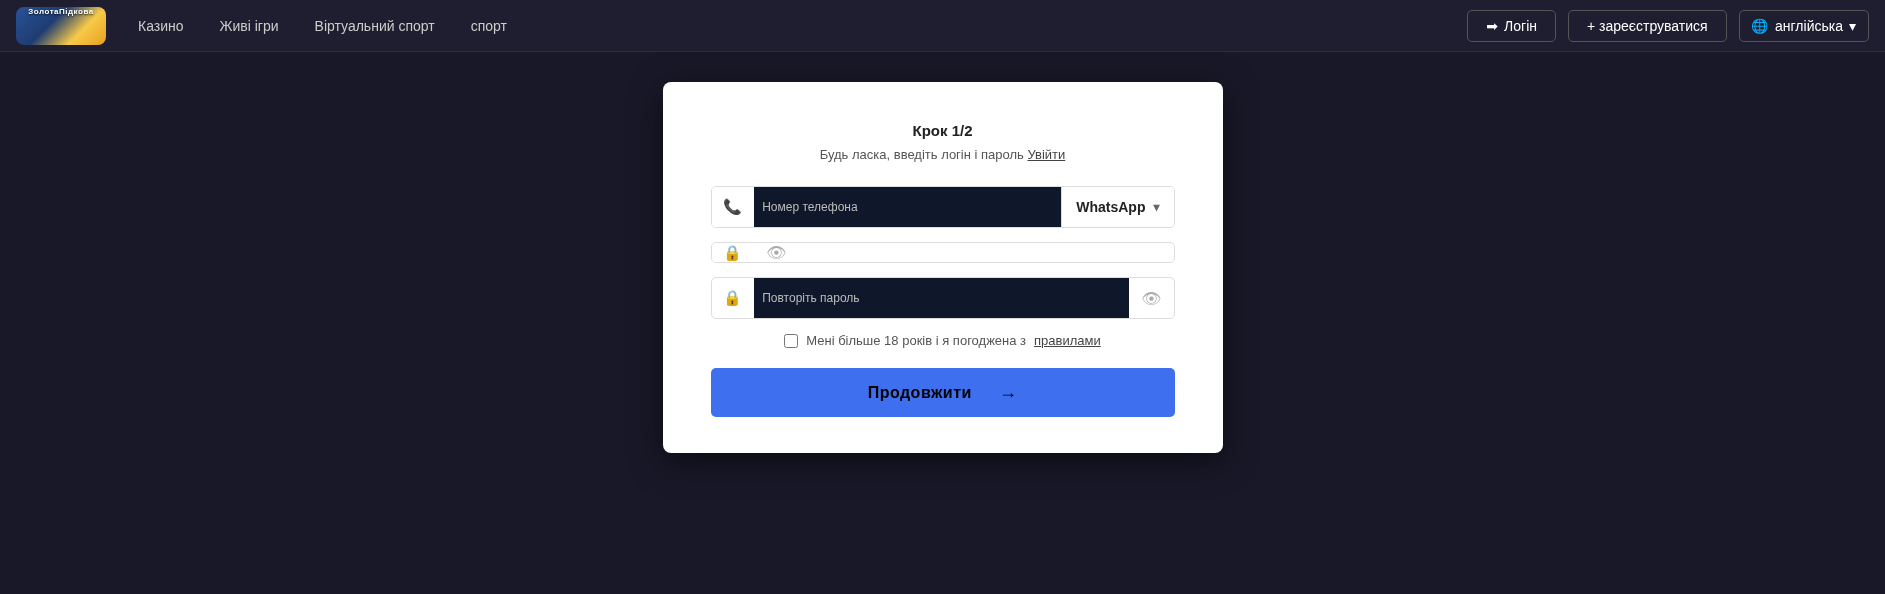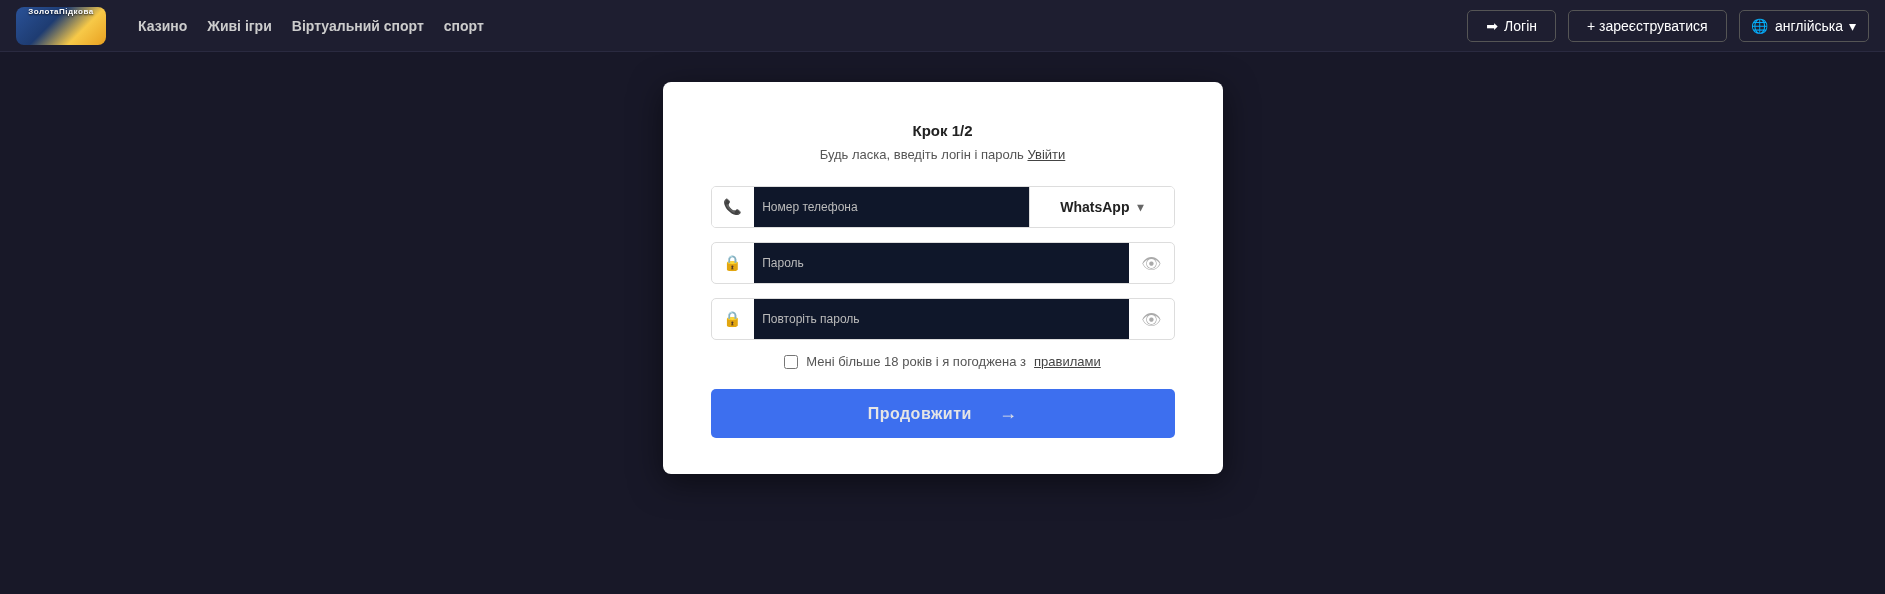--- a/index.html
+++ b/index.html
@@ -38,23 +38,22 @@
       display: flex;
       justify-content: center;
       font-size: 10px;
       font-weight: bold;
       color: #fff;
       text-shadow: 0 1px 2px rgba(0,0,0,0.8);
       letter-spacing: 0.5px;
     }
     .nav-links {
       display: flex;
-      gap: 20px;
-      align-items: center;
-      font-weight: bold;
+      gap: 36px;
+      align-items: center;
     }
     .nav-link {
       color: #ccc;
       text-decoration: none;
       font-size: 14px;
       cursor: pointer;
     }
     .navbar-right {
       display: flex;
       align-items: center;
@@ -165,21 +164,21 @@
       padding: 13px 8px;
       font-size: 12px;
       color: #999;
       background: #0f172a;
     }
     .input-field::placeholder { color: #bbb; }
     .dropdown-btn {
       display: flex;
       align-items: center;
       gap: 8px;
-      padding: 0 30px;
+      padding: 0 14px;
       background: #fff;
       border: none;
       border-left: 1px solid #ddd;
       cursor: pointer;
       font-size: 14px;
       font-weight: 600;
       color: #222;
     }
     .dropdown-btn .chevron { font-size: 12px; color: #666; }
 
@@ -217,21 +216,21 @@
       height: 14px;
     }
     .checkbox-row a {
       color: #444;
     }
 
     
     .btn-continue {
       width: 100%;
       background: #3d6fef;
-      color: #e5e5e5;
+      color: #000000;
       border: none;
       border-radius: 5px;
       padding: 14px;
       font-size: 16px;
       font-weight: 600;
       cursor: pointer;
       display: flex;
       align-items: center;
       justify-content: center;
       gap: 27px;
@@ -284,21 +283,20 @@
       <span class="input-icon">📞</span>
       <input class="input-field" type="tel" placeholder="Номер телефона" style="">
       <button class="dropdown-btn">
         <span>WhatsApp</span>
         <span class="chevron">▾</span>
       </button>
     </div>
 
     <div class="input-row-single">
       <span class="input-icon">🔒</span>
-      <input class="input-field" type="password" placeholder="Пароль" style="">
       <button class="eye-btn">
         <span>👁</span>
       </button>
     </div>
 
     <div class="input-row-single">
       <span class="input-icon">🔒</span>
       <input class="input-field" type="password" placeholder="Повторіть пароль" style="">
       <button class="eye-btn">
         <span>👁</span>

